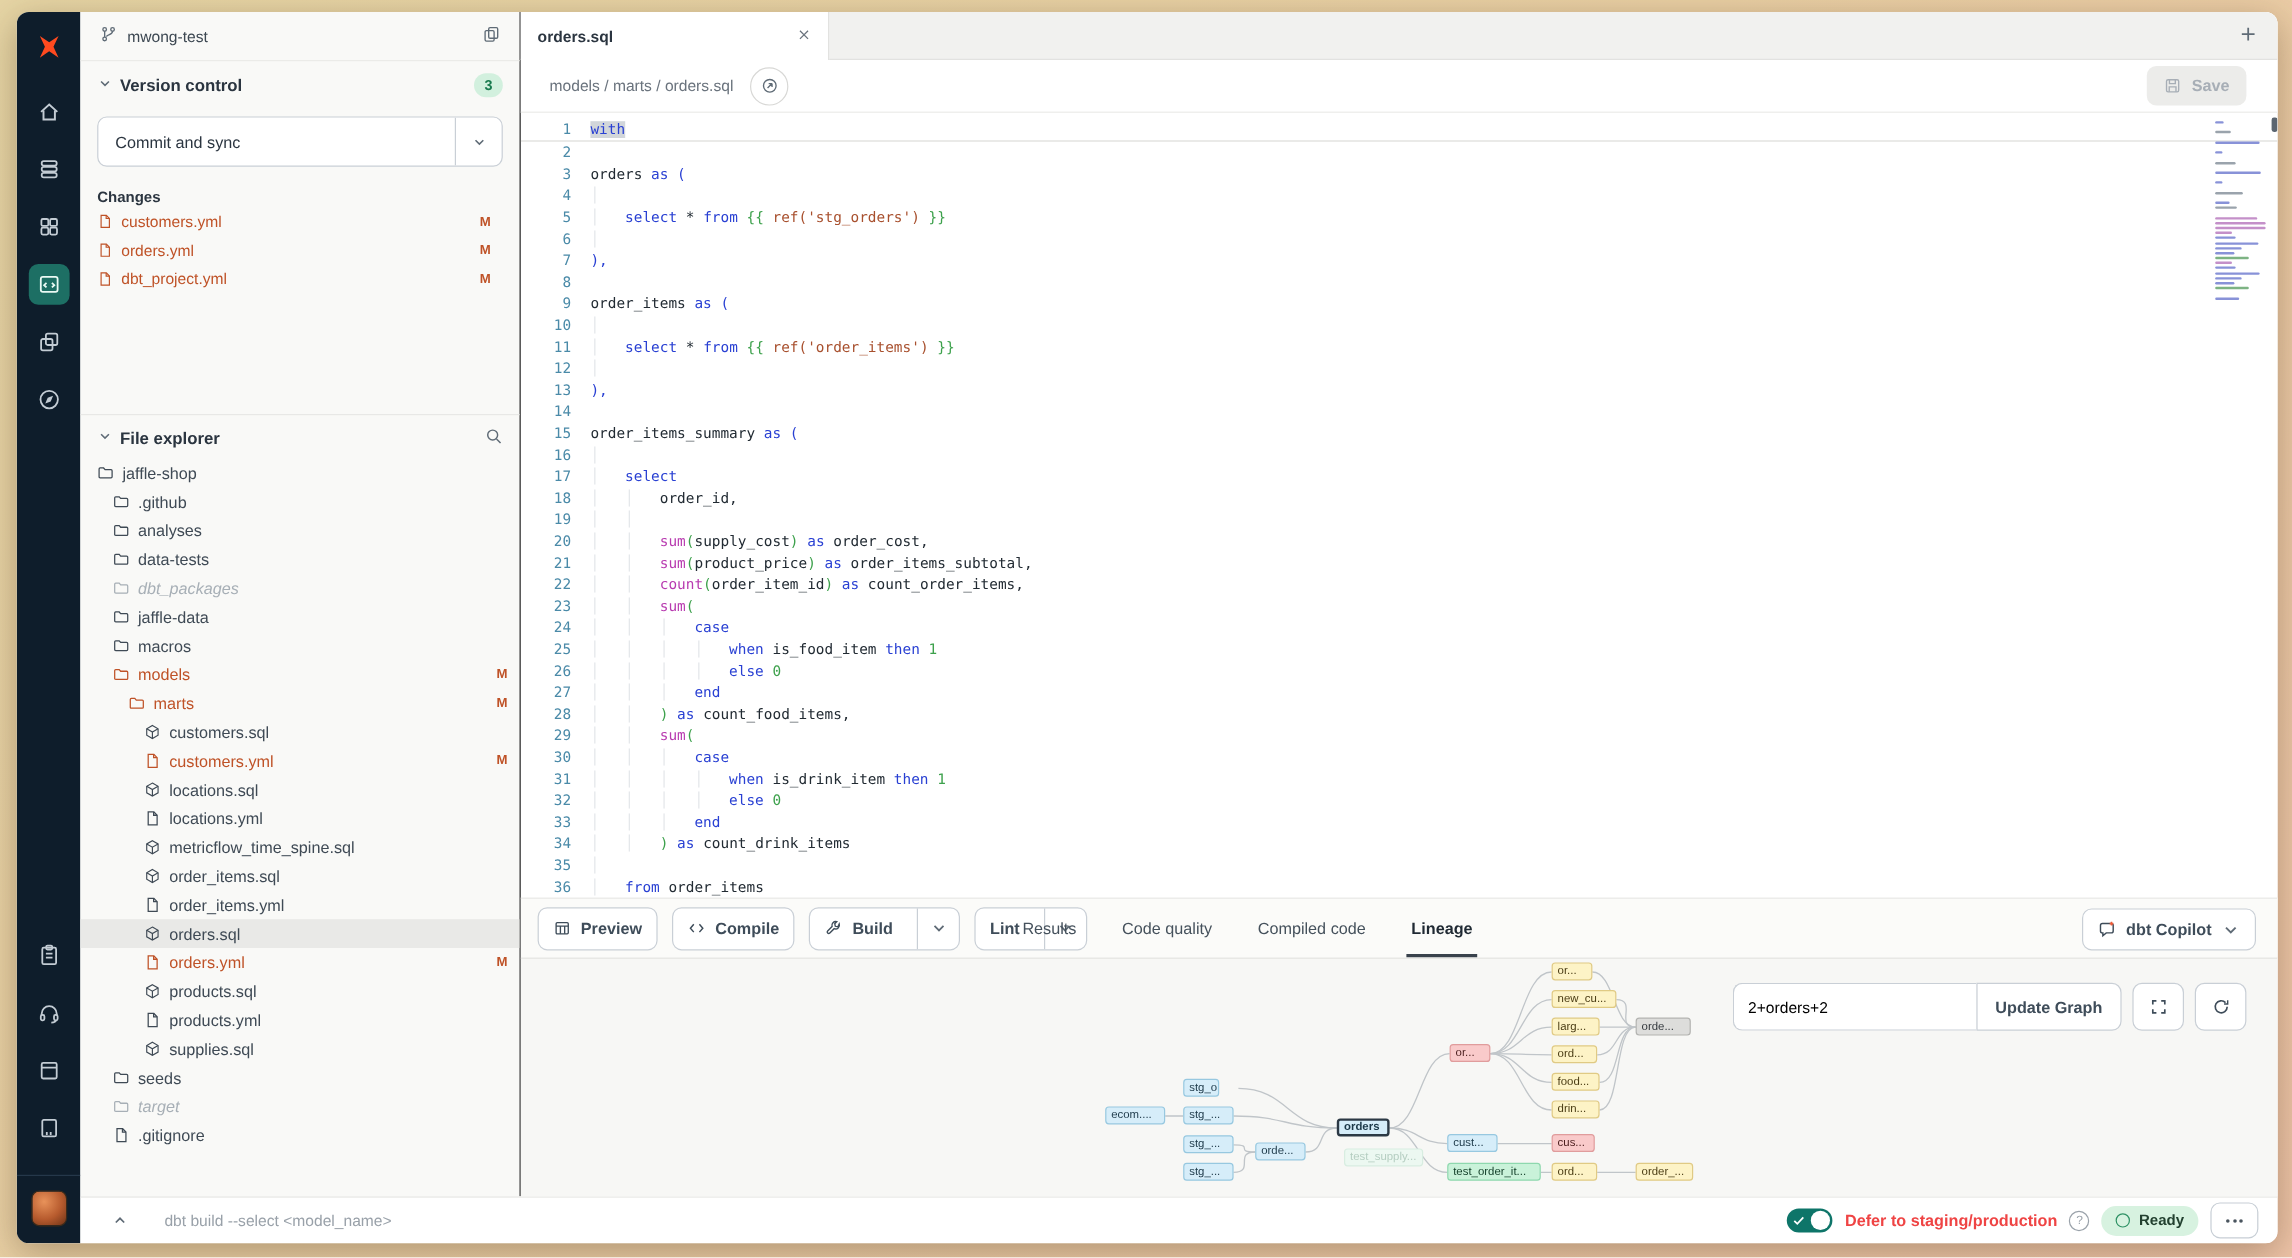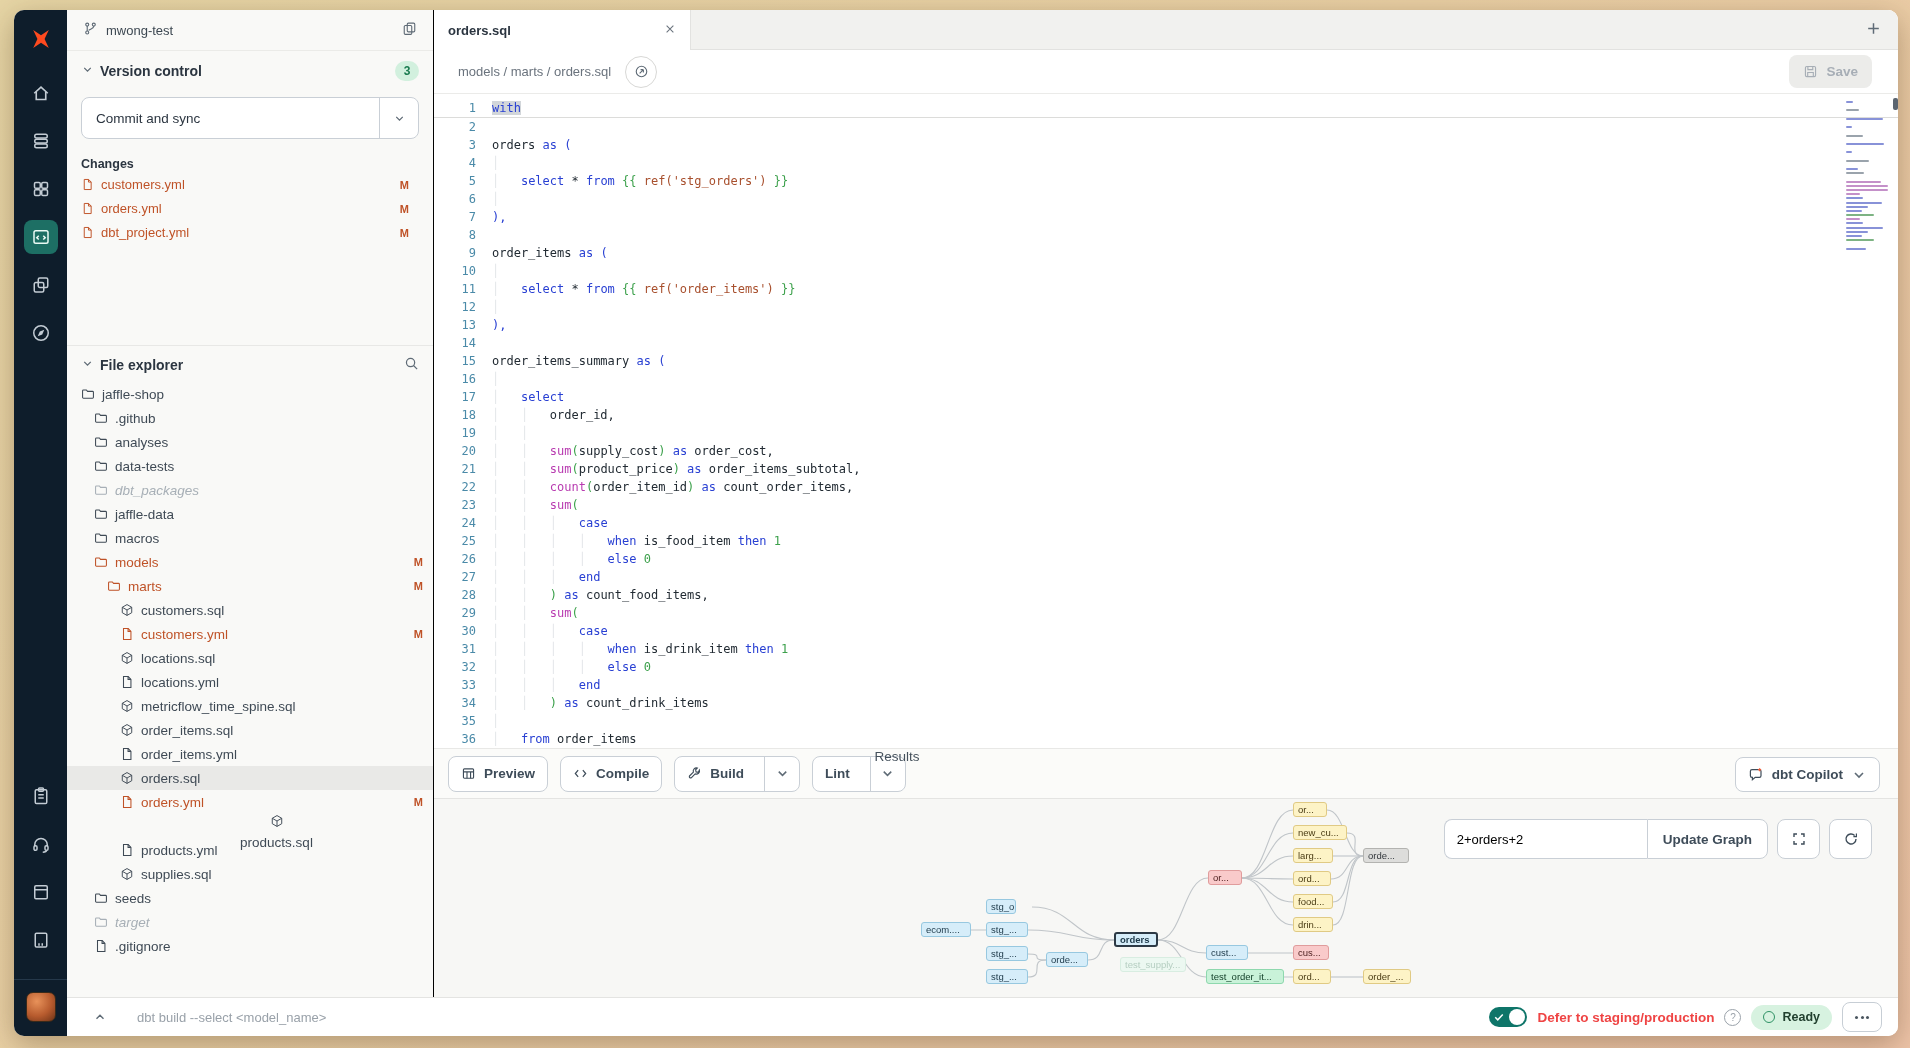--- a/index.html
+++ b/index.html
@@ -78,21 +78,21 @@
   .mm-line{height:2px;margin-bottom:2.2px;border-radius:1px;}
   .vthumb{position:absolute;top:4px;right:0px;width:5px;height:12px;background:#5b6570;border-radius:2px;}
   
   .toolbar{height:49px;flex:none;background:#fbfbf9;border-top:1px solid #e8e8e6;display:flex;align-items:center;position:relative;}
   .btn-group{display:flex;gap:12px;padding-left:14px;}
   .tbtn{height:34px;background:#fff;border:1px solid #c9cfd6;border-radius:8px;display:flex;align-items:center;padding:0 12px;gap:8px;font-size:13.5px;font-weight:bold;color:#3e4c59;cursor:pointer;}
   .tbtn svg{width:15px;height:15px;}
   .tbtn.split{padding:0;}
   .tbtn.split .main{display:flex;align-items:center;gap:8px;padding:0 12px;height:100%;}
   .tbtn.split .arr{height:100%;width:34px;border-left:1px solid #c9cfd6;display:flex;align-items:center;justify-content:center;color:#5f6b76;}
-  .panel-tabs{position:absolute;left:418px;top:0;height:100%;display:flex;gap:54px;align-items:center;flex-direction:column;}
+  .panel-tabs{position:absolute;left:418px;top:0;height:100%;display:flex;gap:38px;align-items:center;}
   .ptab{font-size:13.5px;color:#45515c;position:relative;height:100%;display:flex;align-items:center;cursor:pointer;}
   .ptab.active{color:#1f2933;font-weight:bold;}
   .ptab.active::after{content:"";position:absolute;left:-4px;right:-4px;bottom:0;height:3px;background:#39424c;}
   .copilot{position:absolute;right:18px;top:8px;height:33px;background:#fff;border:1px solid #c9cfd6;border-radius:8px;display:flex;align-items:center;gap:8px;padding:0 12px;font-size:13.5px;font-weight:bold;color:#3e4c59;cursor:pointer;}
   .copilot svg{width:16px;height:16px;}
   
   .lineage{height:198px;flex:none;background:#f7f7f5;border-top:1px solid #e4e4e2;position:relative;overflow:hidden;}
   #edges{position:absolute;inset:0;}
   .g-node{position:absolute;height:15px;line-height:14px;border-radius:3px;border:1px solid;font-size:9.5px;padding:0 4px;box-sizing:border-box;overflow:hidden;white-space:nowrap;background:#fff;cursor:pointer;}
   .g-node.blue{background:#d6edf9;border-color:#97c8e0;color:#1d3949;}
@@ -400,21 +400,21 @@
                   <span>orders.sql</span>
                 </div>
                 <div class="tree-row changed" style="padding-left: 53px;">
                   <svg viewBox="0 0 16 16" fill="none" stroke="currentColor" stroke-width="1.2">
                     <path d="M4 1.8h5.4l3.1 3.2v9.2H4z"></path>
                     <path d="M9.2 1.8V5h3.3"></path>
                   </svg>
                   <span>orders.yml</span>
                   <span class="m-badge">M</span>
                 </div>
-                <div class="tree-row" style="padding-left: 53px; flex-direction: column;">
+                <div class="tree-row" style="padding-left: 53px;">
                   <svg viewBox="0 0 16 16" fill="none" stroke="currentColor" stroke-width="1.1">
                     <path d="M8 1.8l5.4 3.1v6.2L8 14.2l-5.4-3.1V4.9z"></path>
                     <path d="M2.6 4.9L8 8l5.4-3.1M8 8v6.2"></path>
                   </svg>
                   <span>products.sql</span>
                 </div>
                 <div class="tree-row" style="padding-left: 53px;">
                   <svg viewBox="0 0 16 16" fill="none" stroke="currentColor" stroke-width="1.2">
                     <path d="M4 1.8h5.4l3.1 3.2v9.2H4z"></path>
                     <path d="M9.2 1.8V5h3.3"></path>

